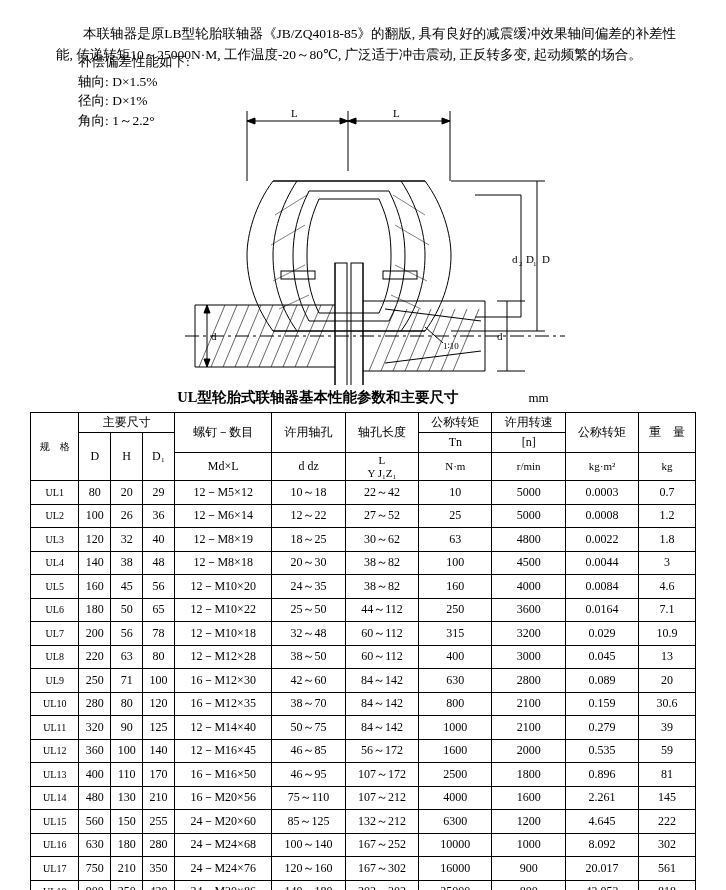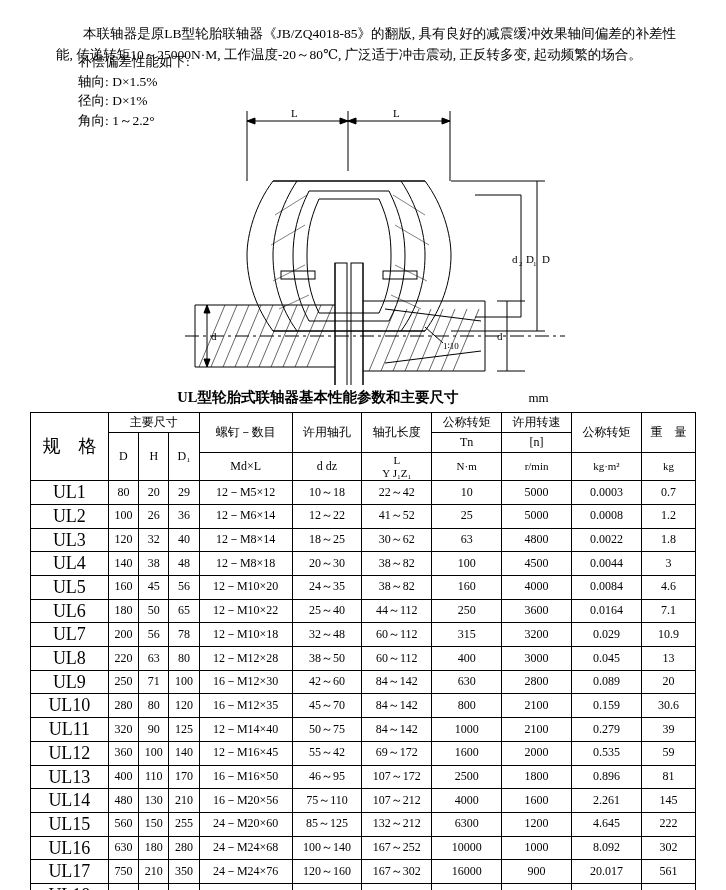--- a/index.html
+++ b/index.html
@@ -42,21 +42,21 @@
     border:1px solid #000;
     text-align:center;
     vertical-align:middle;
     padding:1px 2px;
     font-weight:normal;
     line-height:1.15;
   }
   table.spec thead td{height:17px;}
   table.spec tbody td{height:20.5px;}
   .sub{font-size:11px;}
-  .spec-name{font-size:18px;}
+  .spec-name{font-size:10px;}
 </style>
 </head>
 <body>
 
 <div class="intro">
   <p>本联轴器是原LB型轮胎联轴器《JB/ZQ4018-85》的翻版, 具有良好的减震缓冲效果轴间偏差的补差性能, 传递转矩10～25000N·M, 工作温度-20～80℃, 广泛适于冲击震动, 正反转多变, 起动频繁的场合。</p>
 </div>
 
 <div class="comp">
   <div>补偿偏差性能如下:</div>
@@ -235,32 +235,32 @@
         <td>0.0003</td>
         <td>0.7</td>
       </tr>
       <tr>
         <td class="spec-name">UL2</td>
         <td>100</td>
         <td>26</td>
         <td>36</td>
         <td>12－M6×14</td>
         <td>12～22</td>
-        <td>41～52</td>
+        <td>27～52</td>
         <td>25</td>
         <td>5000</td>
         <td>0.0008</td>
         <td>1.2</td>
       </tr>
       <tr>
         <td class="spec-name">UL3</td>
         <td>120</td>
         <td>32</td>
         <td>40</td>
-        <td>12－M8×14</td>
+        <td>12－M8×19</td>
         <td>18～25</td>
         <td>30～62</td>
         <td>63</td>
         <td>4800</td>
         <td>0.0022</td>
         <td>1.8</td>
       </tr>
       <tr>
         <td class="spec-name">UL4</td>
         <td>140</td>
@@ -286,21 +286,21 @@
         <td>4000</td>
         <td>0.0084</td>
         <td>4.6</td>
       </tr>
       <tr>
         <td class="spec-name">UL6</td>
         <td>180</td>
         <td>50</td>
         <td>65</td>
         <td>12－M10×22</td>
-        <td>25～40</td>
+        <td>25～50</td>
         <td>44～112</td>
         <td>250</td>
         <td>3600</td>
         <td>0.0164</td>
         <td>7.1</td>
       </tr>
       <tr>
         <td class="spec-name">UL7</td>
         <td>200</td>
         <td>56</td>
@@ -338,21 +338,21 @@
         <td>2800</td>
         <td>0.089</td>
         <td>20</td>
       </tr>
       <tr>
         <td class="spec-name">UL10</td>
         <td>280</td>
         <td>80</td>
         <td>120</td>
         <td>16－M12×35</td>
-        <td>45～70</td>
+        <td>38～70</td>
         <td>84～142</td>
         <td>800</td>
         <td>2100</td>
         <td>0.159</td>
         <td>30.6</td>
       </tr>
       <tr>
         <td class="spec-name">UL11</td>
         <td>320</td>
         <td>90</td>
@@ -364,22 +364,22 @@
         <td>2100</td>
         <td>0.279</td>
         <td>39</td>
       </tr>
       <tr>
         <td class="spec-name">UL12</td>
         <td>360</td>
         <td>100</td>
         <td>140</td>
         <td>12－M16×45</td>
-        <td>55～42</td>
-        <td>69～172</td>
+        <td>46～85</td>
+        <td>56～172</td>
         <td>1600</td>
         <td>2000</td>
         <td>0.535</td>
         <td>59</td>
       </tr>
       <tr>
         <td class="spec-name">UL13</td>
         <td>400</td>
         <td>110</td>
         <td>170</td>

